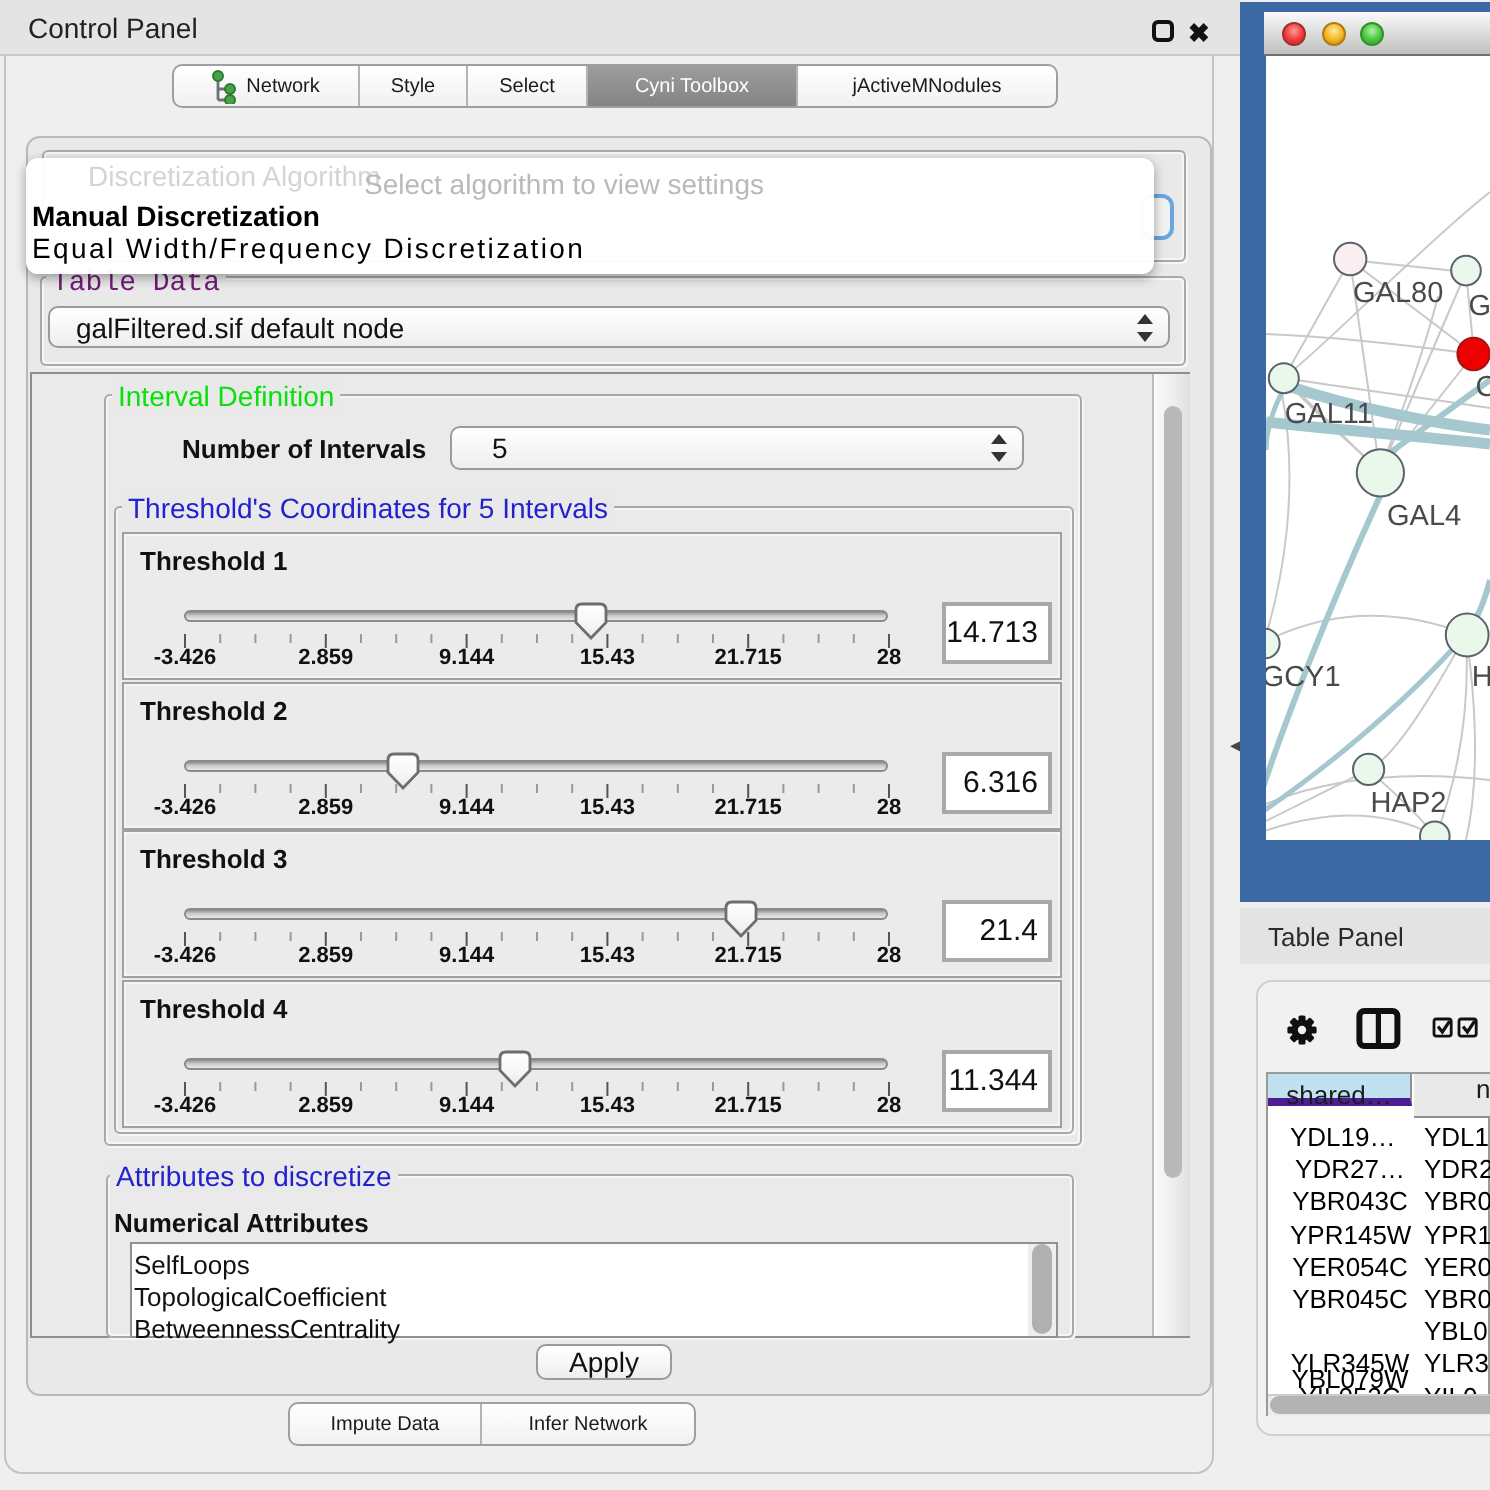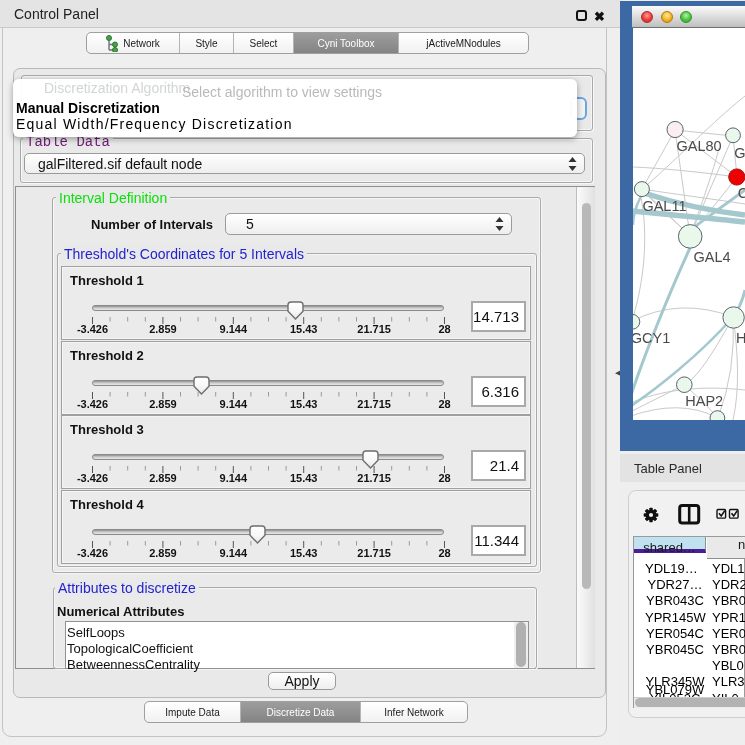--- a/index.html
+++ b/index.html
@@ -349,21 +349,20 @@
   <div>TopologicalCoefficient</div>
   <div>BetweennessCentrality</div>
 </div>
 <div id="attrlist-sb" class="abs"></div>
 <div id="attrlist-sb-thumb" class="abs"></div>
 
 <div id="btn-apply" class="abs">Apply</div>
 
 <div id="tabs-bottom" class="abs seg">
   <div class="s" style="width:96px">Impute Data</div>
-  <div class="s sel" style="width:120px">Discretize Data</div>
   <div class="s" style="width:106px">Infer Network</div>
 </div>
 
 <div id="disc-group" class="abs group"></div>
 <div id="disc-combo-sliver" class="abs"></div>
 <div id="popup" class="abs"></div>
 <div id="popup-ghost" class="abs">Discretization Algorithm</div>
 <div id="popup-l1" class="abs">Select algorithm to view settings</div>
 <div id="popup-l2" class="abs">Manual Discretization</div>
 <div id="popup-l3" class="abs">Equal Width/Frequency Discretization</div>

